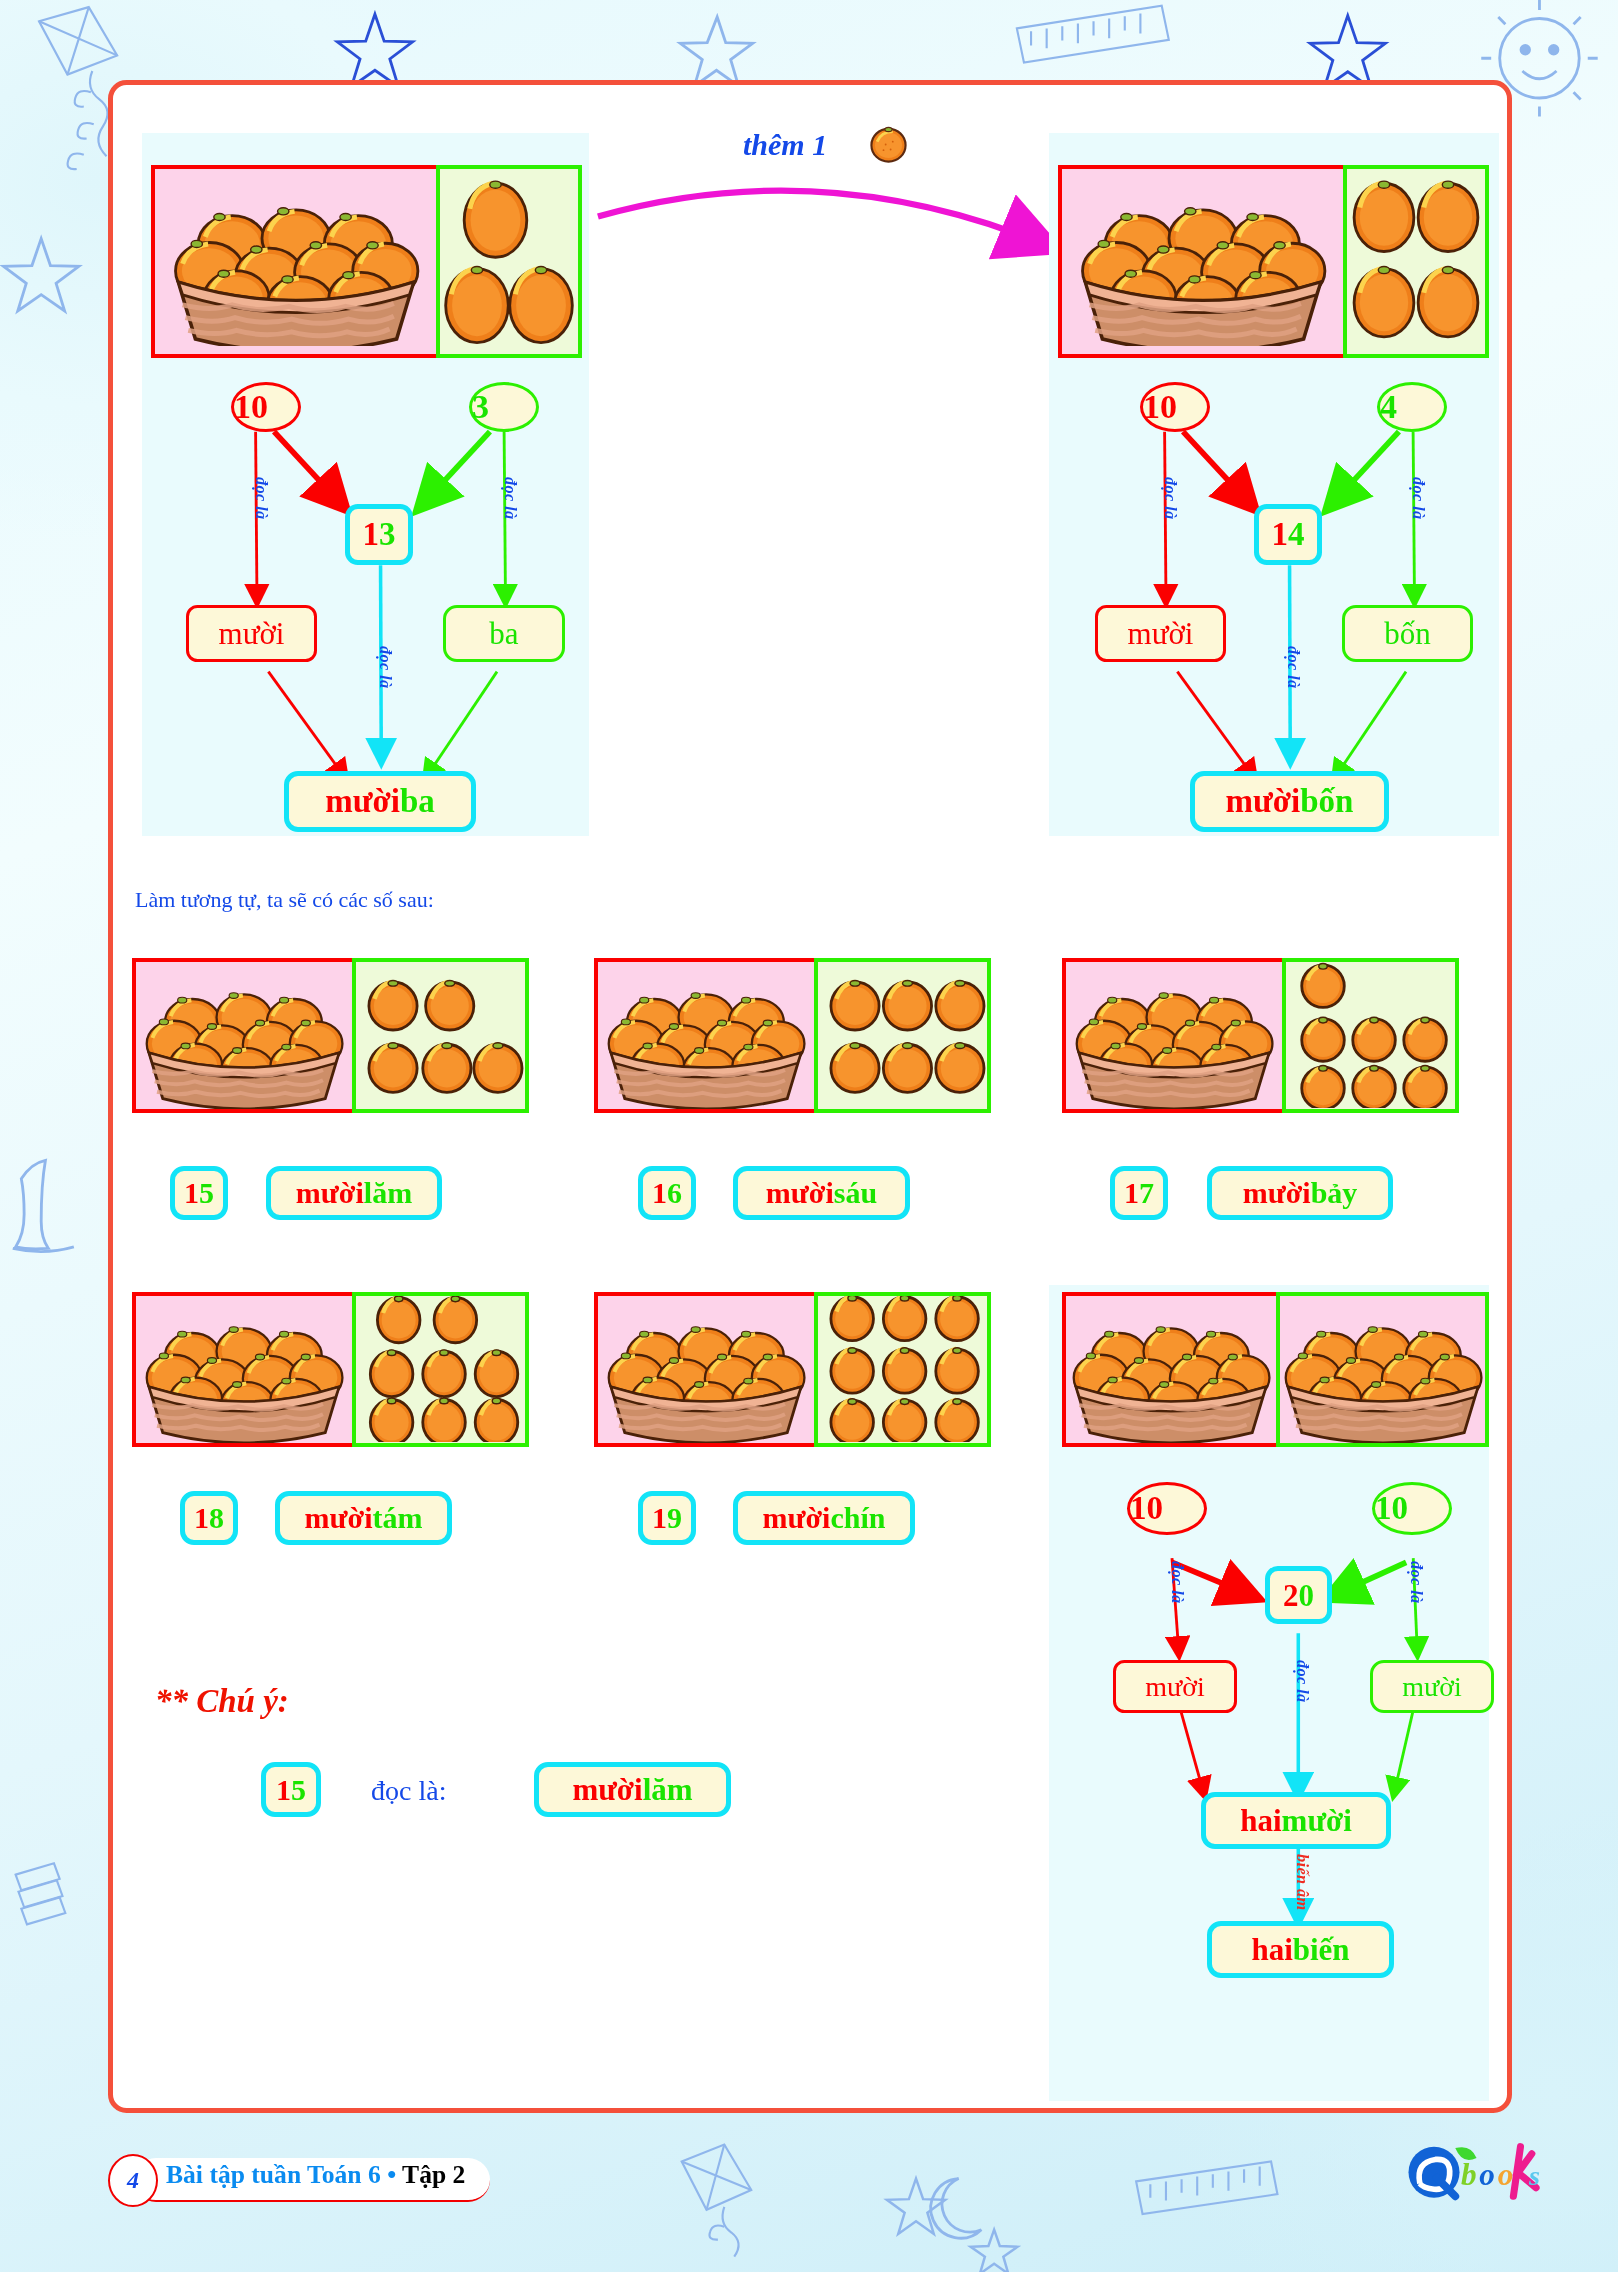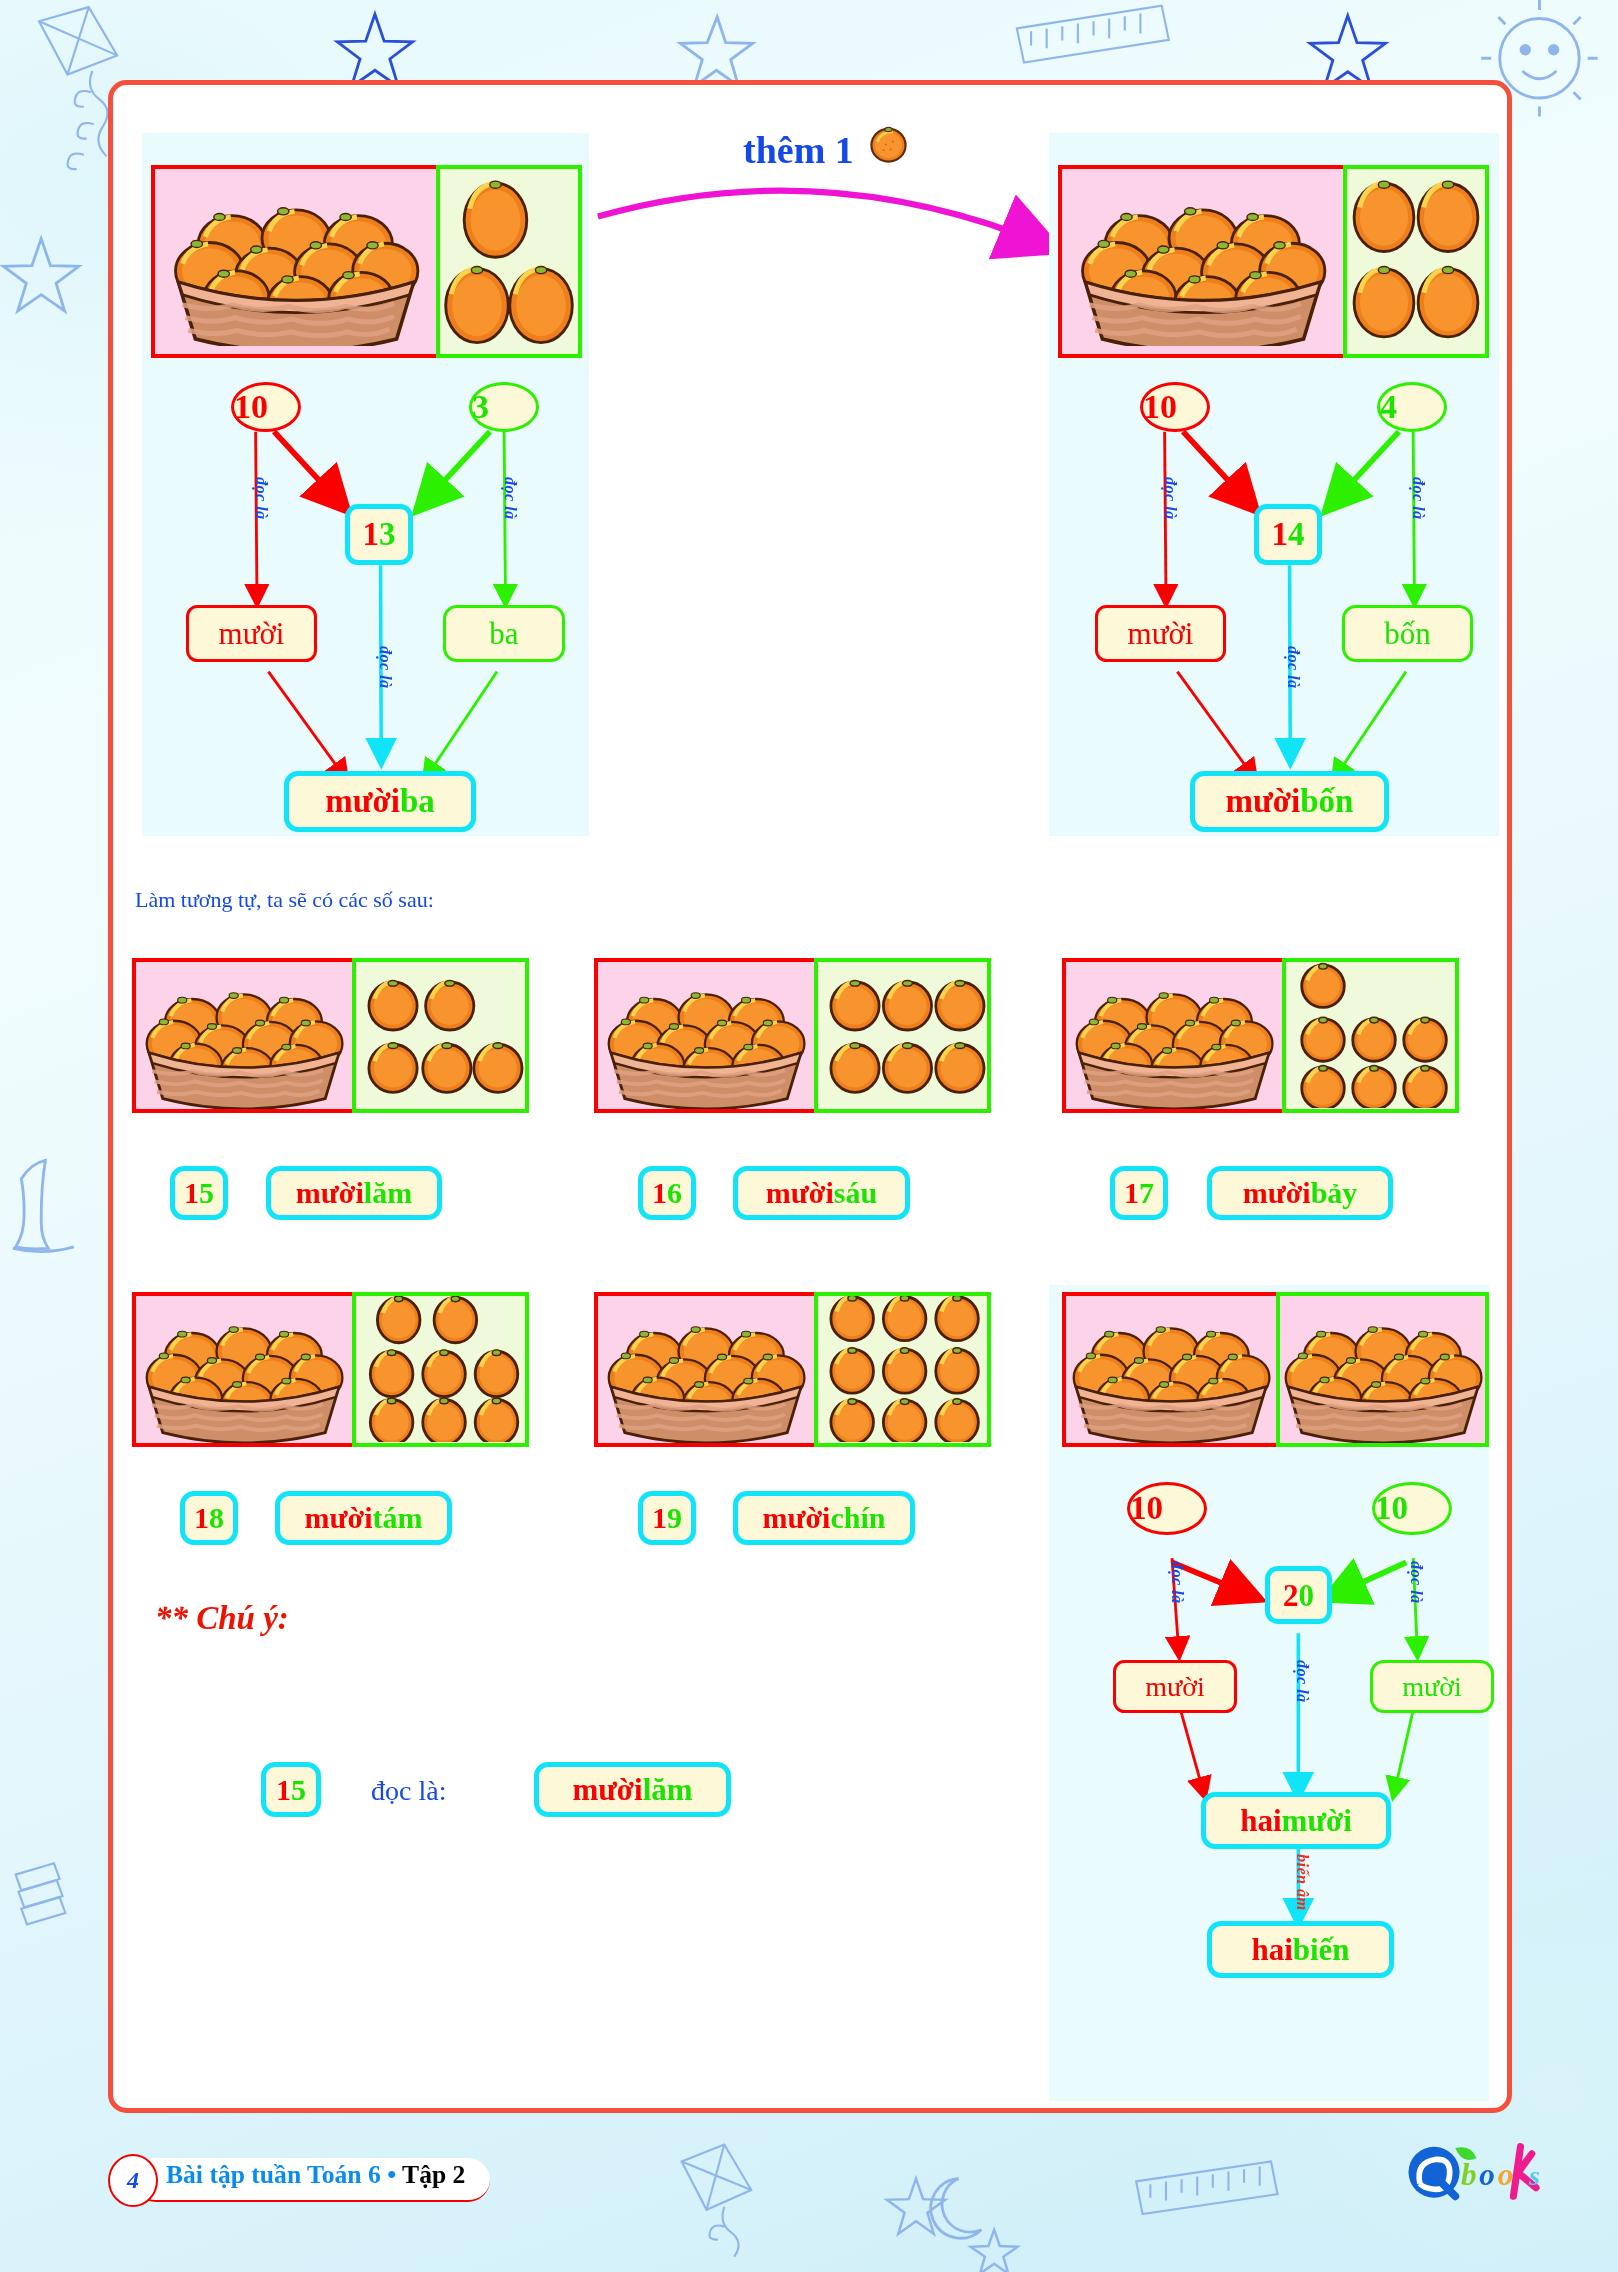--- a/index.html
+++ b/index.html
@@ -95,22 +95,22 @@
   }
   .footer-txt{
     position:absolute; left:58px; top:5.7px; font-size:25.6px; font-weight:bold;
     color:#0a8bf0; white-space:nowrap; font-family:"Liberation Serif", serif;
   }
   .footer-txt .r{ color:#000000; }
 
   .logo{ position:absolute; left:1400px; top:2141px; width:163px; height:78px; }
 
   .themtxt{
-    position:absolute; color:#1449e8; font-weight:bold;
-    font-size:38px; white-space:nowrap;
+    position:absolute; color:#1449e8; font-style:italic; font-weight:bold;
+    font-size:30px; white-space:nowrap;
   }
 </style>
 </head>
 <body>
 
 <svg class="deco" style="left:0;top:0;width:1619px;height:2273px;" viewBox="0 0 2280 3201" width="1619" height="2273">
 
   <g stroke="#8fb6ec" stroke-width="3" fill="none">
     <path d="M 55 30 L 125 10 L 165 78 L 95 105 Z"></path>
     <path d="M 55 30 L 165 78 M 125 10 L 95 105"></path>
@@ -1335,21 +1335,21 @@
 </div>
 <div class="rbox cyan" style="left:1207px; top:1921px; width:187px; height:57px; font-size:31px; font-weight:bold;">
   <span class="t-red">hai </span>
     <span class="t-grn">biến</span>
 </div>
 <div class="alabel" style="left:1187px; top:1561px; transform:rotate(90deg);">đọc là</div>
 <div class="alabel" style="left:1426px; top:1561px; transform:rotate(90deg);">đọc là</div>
 <div class="alabel" style="left:1312px; top:1660px; transform:rotate(90deg);">đọc là</div>
 <div class="alabel red" style="left:1312px; top:1854px; transform:rotate(90deg);">biến âm</div>
 
-<div class="chuy" style="left:155px; top:1600px;">** Chú ý:</div>
+<div class="chuy" style="left:155px; top:1683px;">** Chú ý:</div>
 <div class="rbox cyan" style="left:261px; top:1762px; width:60px; height:55px; font-size:30px; font-weight:bold;">
   <span class="t-red">1</span>
     <span class="t-grn">5</span>
 </div>
 <div class="docla-txt" style="left:371px; top:1775px;">đọc là:</div>
 <div class="rbox cyan" style="left:534px; top:1762px; width:197px; height:55px; font-size:31px; font-weight:bold;">
   <span class="t-red">mười </span>
     <span class="t-grn">lăm</span>
 </div>
 

